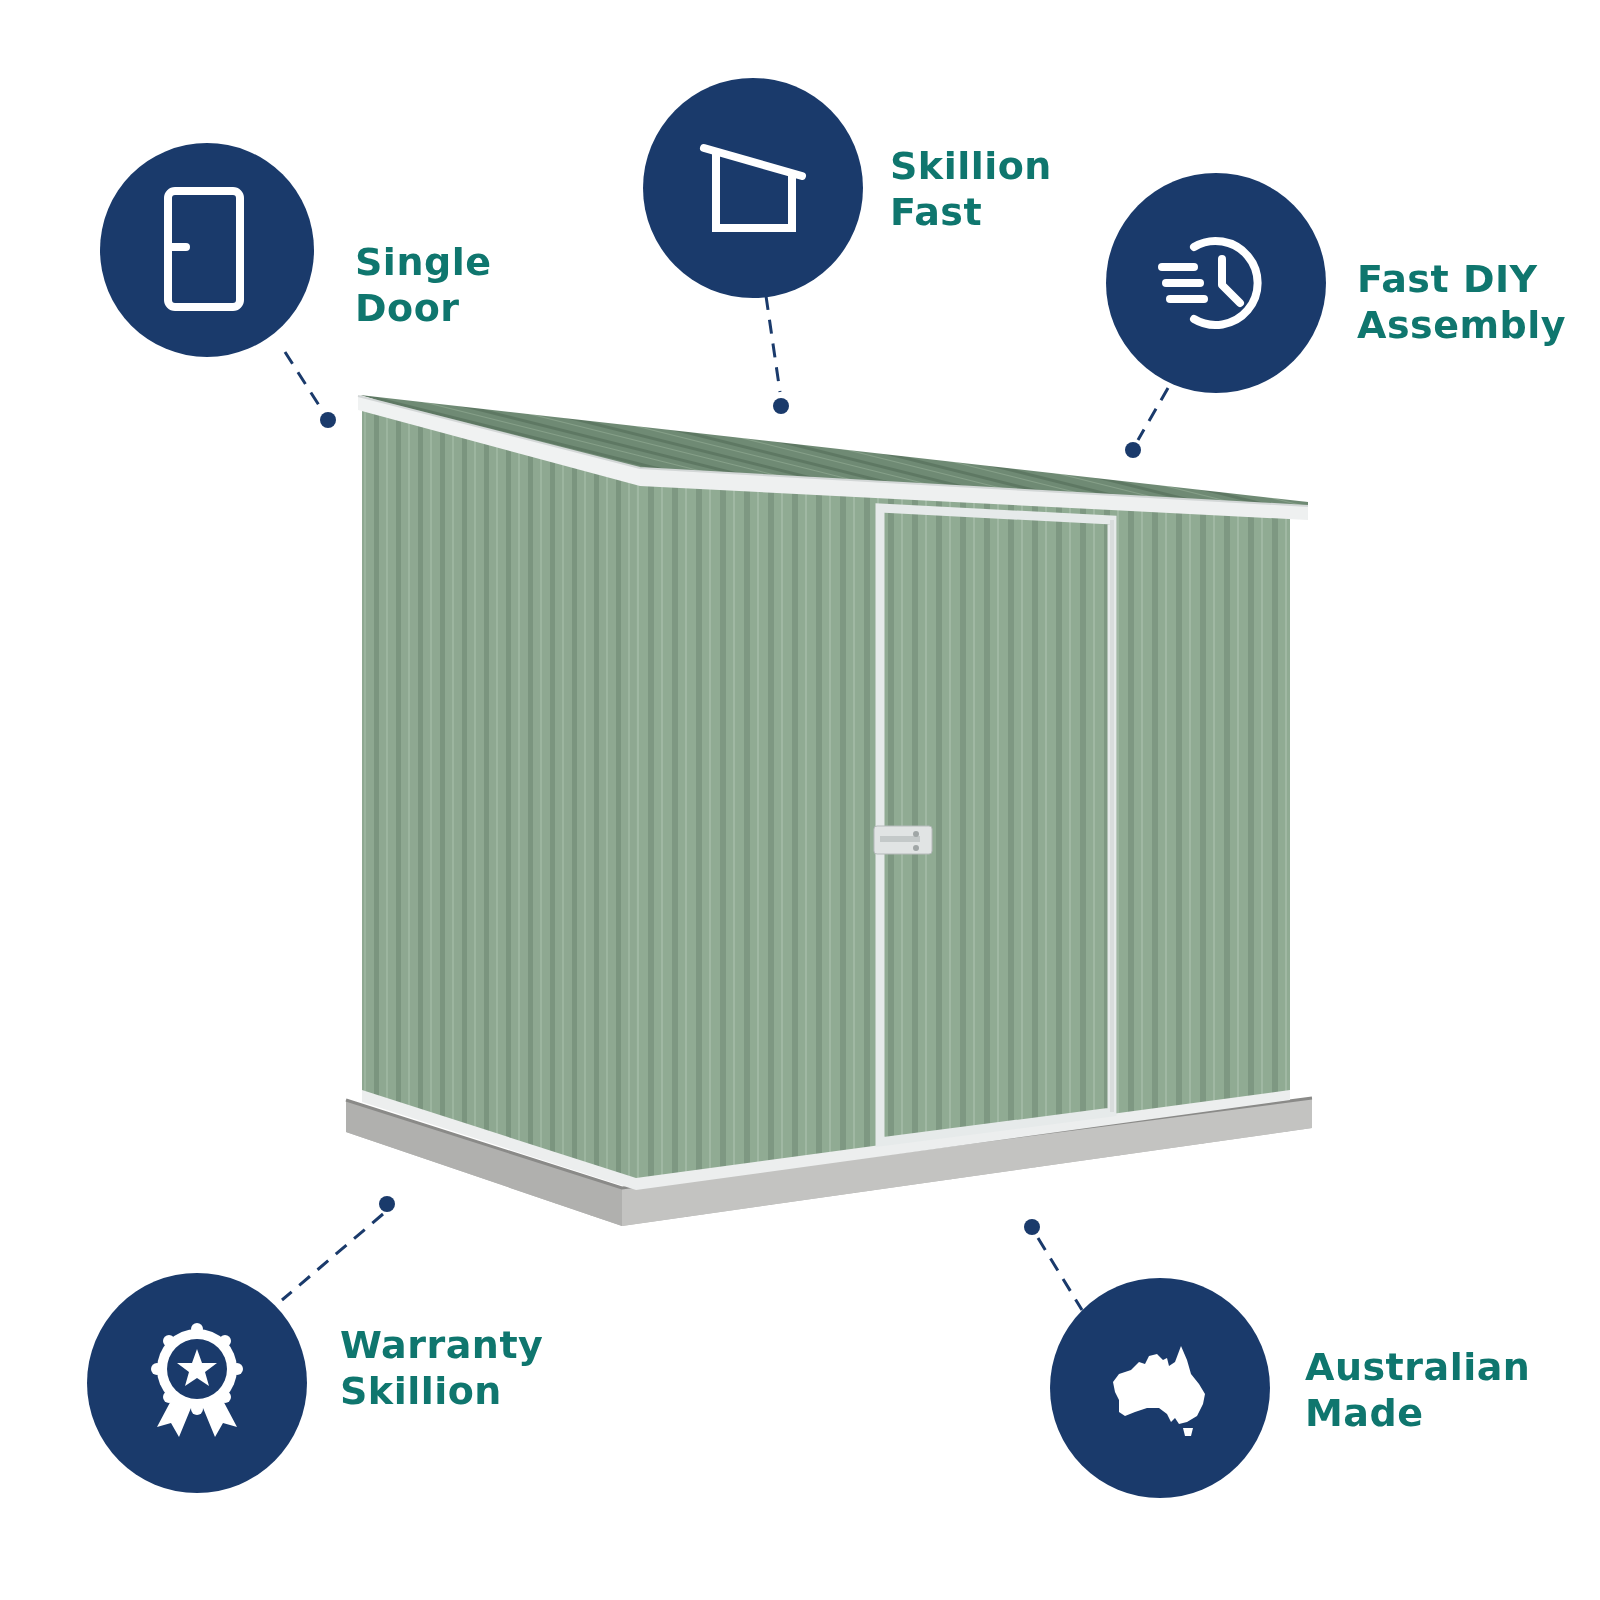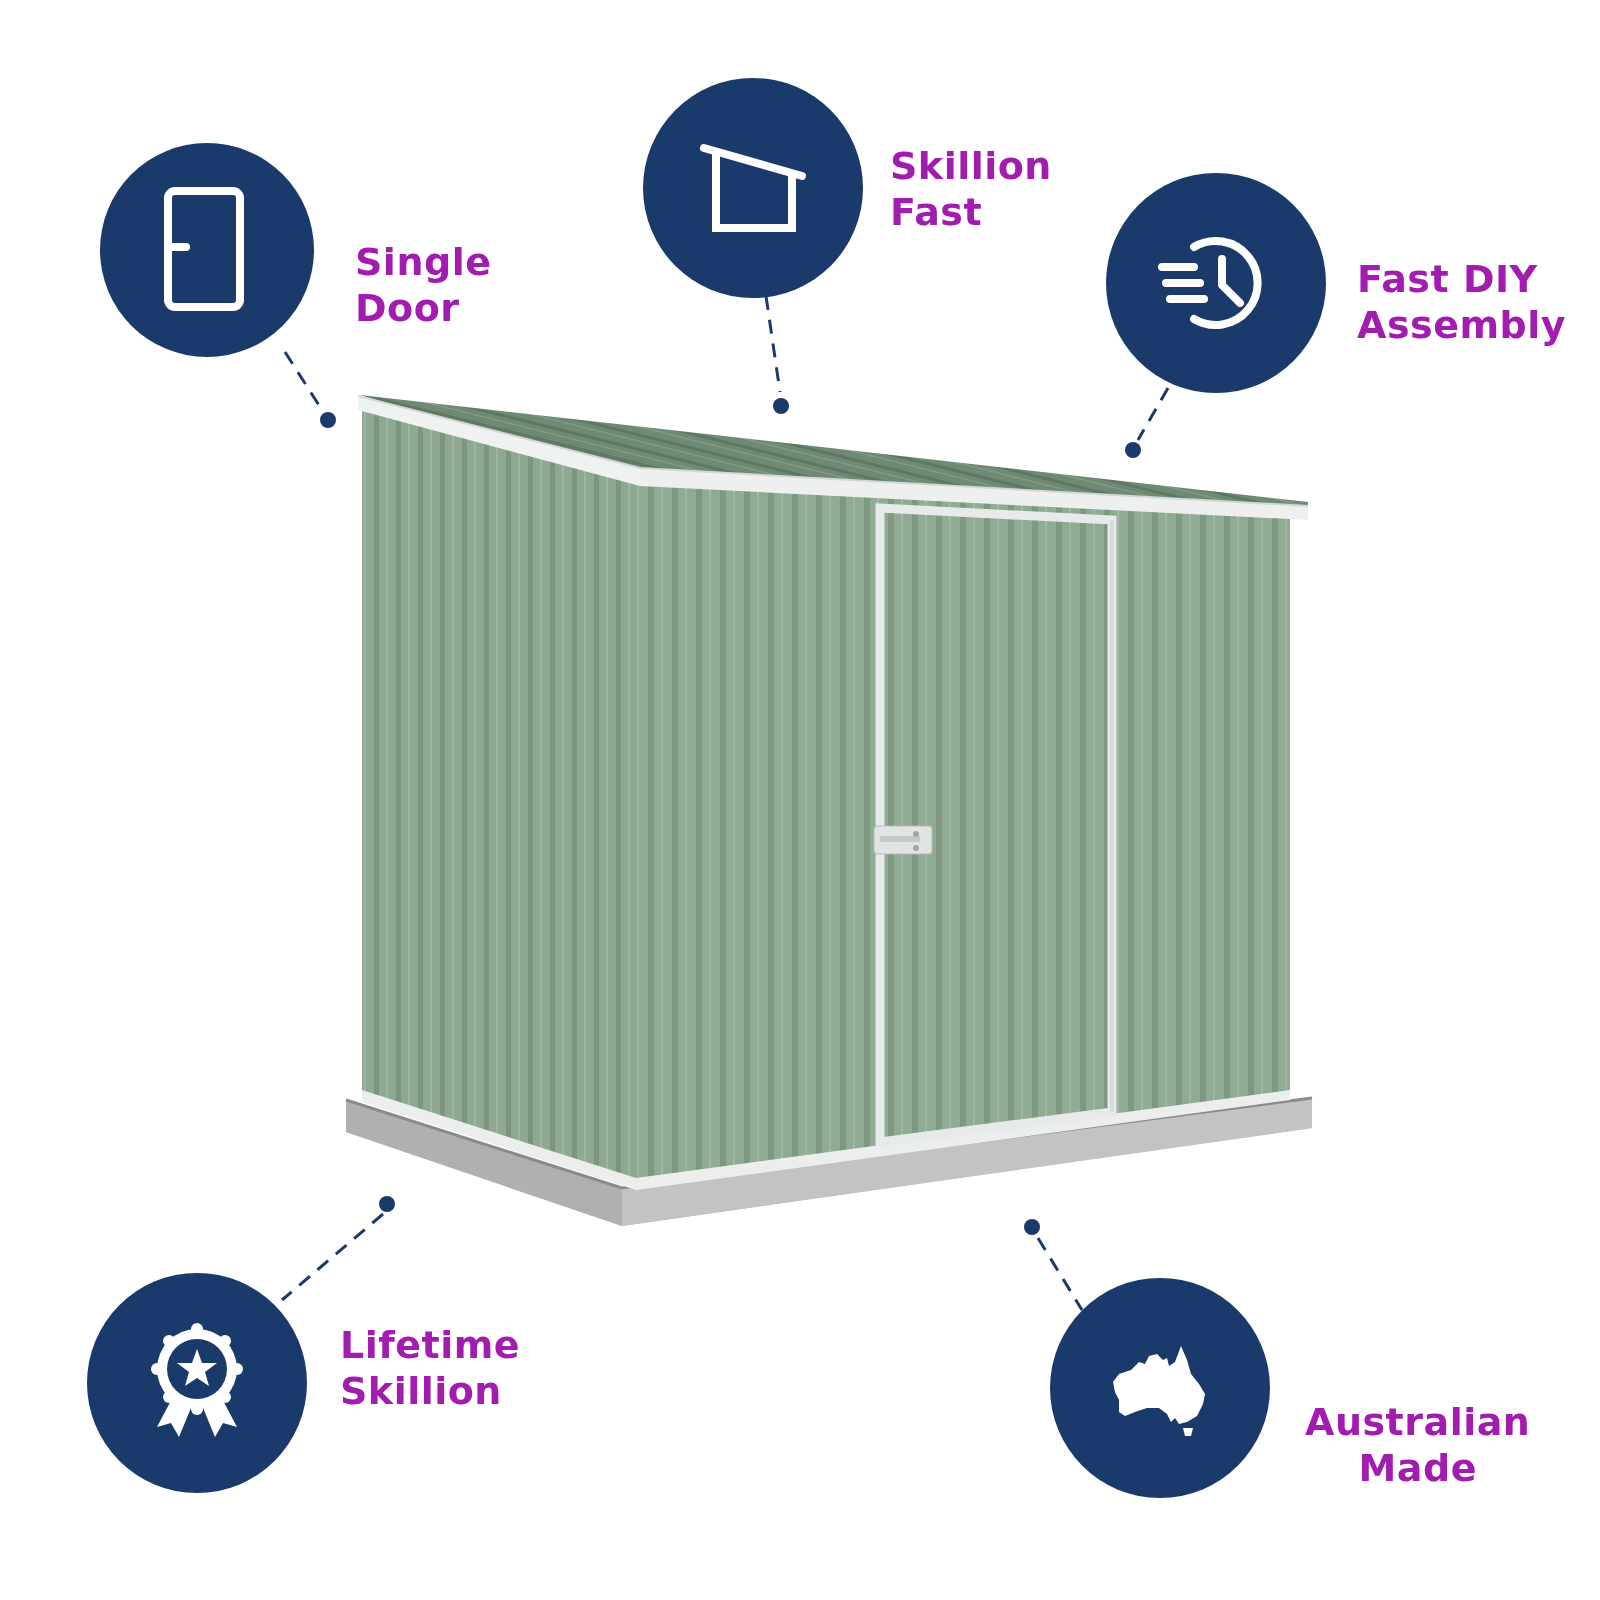--- a/index.html
+++ b/index.html
@@ -2,21 +2,21 @@
 <html><head>
 <meta charset="utf-8">
 <style>
   html, body { margin: 0; padding: 0; background: #ffffff; }
   body { width: 1600px; height: 1600px; position: relative; overflow: hidden;
          font-family: "DejaVu Sans", "Liberation Sans", sans-serif; }
   .stage { position: absolute; left: 0; top: 0; width: 1600px; height: 1600px; }
   .badge { position: absolute; border-radius: 50%; background: #1a3a6b;
            display: flex; align-items: center; justify-content: center; }
   .badge svg { display: block; }
-  .label { position: absolute; color: #a21caf; font-weight: bold;
+  .label { position: absolute; color: #0f766e; font-weight: bold;
            font-size: 38px; line-height: 46px; letter-spacing: 0.5px; }
   .label span { display: block; white-space: nowrap; }
   .connectors { position: absolute; left: 0; top: 0; }
   .shed { position: absolute; left: 0; top: 0; }
 </style>
 </head>
 <body>
 
 <div class="stage">
 
@@ -153,28 +153,28 @@
           <circle cx="50" cy="86" r="6"></circle>
           <circle cx="22" cy="74" r="6"></circle>
         <circle cx="10" cy="46" r="6"></circle>
           <circle cx="22" cy="18" r="6"></circle>
       </g>
       <circle cx="50" cy="46" r="30" fill="#1a3a6b"></circle>
       <polygon points="50,26 55,40 70,40 58,49 62,63 50,55 38,63 42,49 30,40 45,40" fill="#fff"></polygon>
     </svg>
   </div>
   <div class="label" style="left:340px; top:1322px;">
-    <span>Lifetime</span>
+    <span>Warranty</span>
     <span>Skillion</span>
   </div>
 
   <div class="badge" style="left:1050px; top:1278px; width:220px; height:220px;">
     <svg width="110" height="100" viewBox="0 0 110 100">
       <path fill="#fff" d="M8,44 L14,36 L26,32 L34,24 L40,26 L44,18 L52,16 L58,22 L62,20 L64,28 L70,24 L76,8 L82,22 L86,36 L94,46 L100,56 L98,66 L92,78 L82,84 L74,86 L70,80 L66,84 L62,76 L54,70 L42,70 L30,74 L20,78 L14,74 L14,62 L10,54 Z"></path>
       <path fill="#fff" d="M78,90 L88,90 L86,98 L80,98 Z"></path>
     </svg>
   </div>
-  <div class="label" style="left:1305px; top:1399px;text-align:center;">
+  <div class="label" style="left:1305px; top:1344px;">
     <span>Australian</span>
     <span>Made</span>
   </div>
 
 </div>
 
 </body></html>

